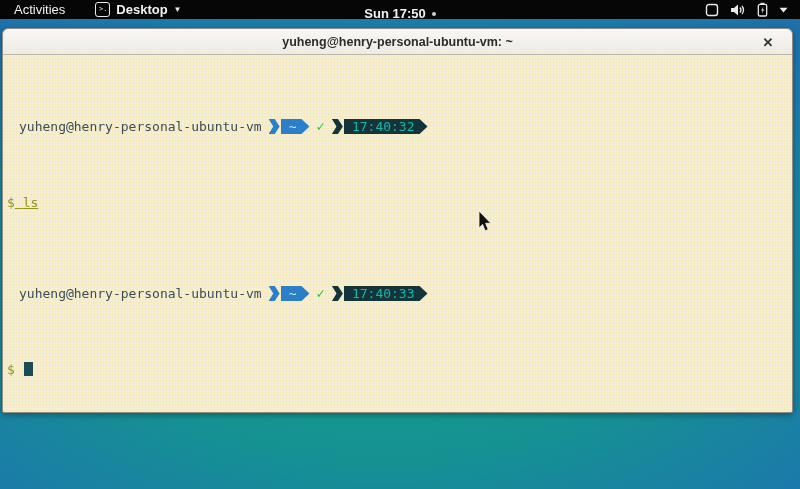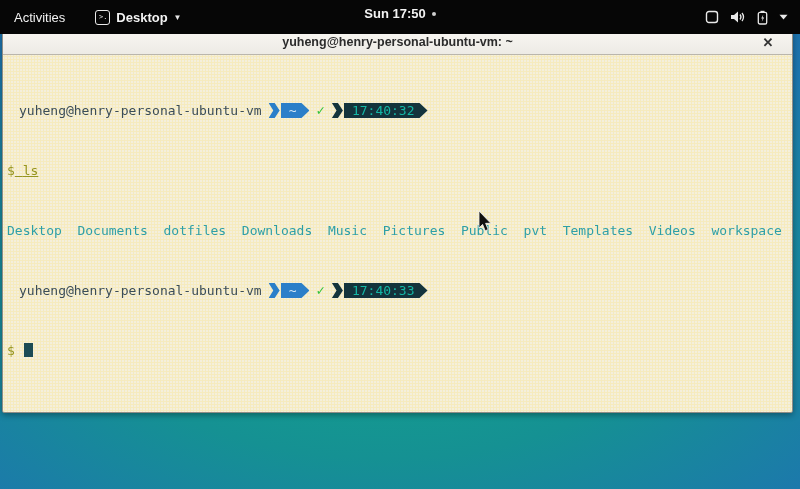--- a/index.html
+++ b/index.html
@@ -6,21 +6,21 @@
   html,body { width:800px; height:489px; }
   body {
     position:relative; overflow:hidden;
     font-family:"Liberation Sans", sans-serif;
     background: radial-gradient(ellipse 85% 75% at 48% 60%,
       #13a68b 0%, #159193 45%, #1d76ae 85%, #1e6ea9 100%);
   }
 
   
   .topbar {
-    position:absolute; top:0; left:0; width:800px; height:34px;
+    position:absolute; top:0; left:0; width:800px; height:19px;
     background:#060606; color:#f2f2f2; display:flex; align-items:center;
     font-size:13px; z-index:30;
   }
   .activities { margin-left:10px; padding:0 4px; cursor:default; }
   .appmenu { display:flex; align-items:center; gap:6px; margin-left:26px; }
   .appmenu .appname { font-weight:bold; }
   .term-glyph {
     width:15px; height:15px; border:1.5px solid #e8e8e8; border-radius:3px;
     display:flex; align-items:center; justify-content:center;
     font-family:"DejaVu Sans Mono", monospace; font-size:7px; line-height:7px;
@@ -58,21 +58,21 @@
   }
   .termbody {
     flex:1;
     background-color:#f4efdc;
     background-image:radial-gradient(rgba(246,231,170,.6) 1px, transparent 1.3px);
     background-size:3px 3px;
     font-family:"DejaVu Sans Mono", monospace;
     font-size:13px; line-height:15px; color:#3b4d57;
     padding:3px 4px; white-space:pre;
   }
-  .tline { height:15px; display:flex; align-items:flex-start; white-space:pre; }
+  .tline { height:15px; display:flex; align-items:flex-start; white-space:pre;margin-top:16px; }
   .promptline { padding-left:12px; }
   .plain { display:inline; }
 
   
   .pl-chev {
     display:inline-block; width:11px; height:15px; margin-left:7px;
     clip-path:polygon(0 0, 55% 0, 100% 50%, 55% 100%, 0 100%, 42% 50%);
   }
   .pl-box {
     display:inline-block; height:15px; line-height:15px;
@@ -141,21 +141,20 @@
       <span class="plain">yuheng@henry-personal-ubuntu-vm</span>
       <span class="pl-chev blue"></span>
       <span class="pl-box bluebox">~</span>
       <span class="checkmark">✓</span>
       <span class="pl-chev dark"></span>
       <span class="pl-box darkbox">17:40:32</span>
     </div>
 
     <div class="tline"><span class="dollar">$</span><span class="cmd"> </span><span class="cmd">ls</span></div>
 
-    <div class="tline dirs"><span>Desktop  Documents  dotfiles  Downloads  Music  Pictures  Public  pvt  Templates  Videos  workspace</span></div>
 
     <div class="tline promptline">
       <span class="plain">yuheng@henry-personal-ubuntu-vm</span>
       <span class="pl-chev blue"></span>
       <span class="pl-box bluebox">~</span>
       <span class="checkmark">✓</span>
       <span class="pl-chev dark"></span>
       <span class="pl-box darkbox">17:40:33</span>
     </div>
 

